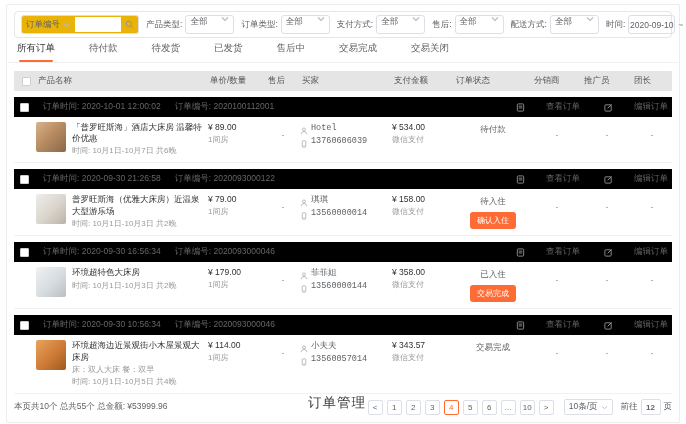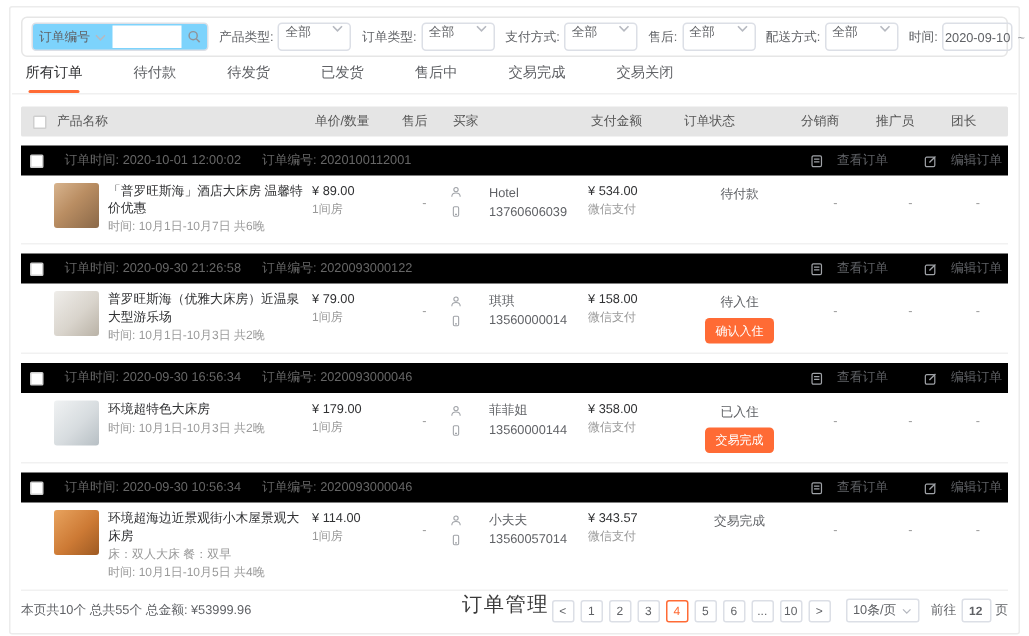--- a/index.html
+++ b/index.html
@@ -6,21 +6,21 @@
   html,body { width: 686px; height: 424px; background: #fff;
     font-family: "Liberation Sans", "DejaVu Sans", sans-serif; color:#333; overflow:hidden; }
   .panel { position:absolute; left:6px; top:4px; width:674px; background:#fff;
     border:1px solid #ececec; border-radius:2px; padding-bottom:2px; }
 
   
   .fbar { margin:6px 7px 0 7px; border:1px solid #e6e6e6; border-radius:4px;
     height:27px; display:flex; align-items:center; padding:0 6px; gap:7px;
     font-size:8.5px; color:#606266; white-space:nowrap; }
   .sgrp { display:flex; align-items:center; border:1px solid #dcdfe6; border-radius:3px;
-    height:19px; background:#7dd3fc; }
+    height:19px; background:#eab308; }
   .ssel { display:flex; align-items:center; gap:3px; padding:0 4px; color:#606266; cursor:pointer; }
   .sinput { border:none; outline:none; width:46px; height:15px; font-size:8.5px;
     font-family:inherit; }
   .sicon { display:flex; align-items:center; padding:0 4px; cursor:pointer; }
   .fgrp { display:flex; align-items:center; gap:3px; }
   .flabel { color:#606266; }
   .fsel { display:flex; align-items:flex-start; justify-content:space-between;
     border:1px solid #dcdfe6; border-radius:3px; height:19px; width:49px;
     padding:0 4px; color:#606266; cursor:pointer; background:#fff; }
   .dbox { border:1px solid #dcdfe6; border-radius:3px; height:19px; width:47px;
@@ -42,37 +42,37 @@
     color:#555; border-radius:1px; }
   .thead > div { padding-left:2px; }
   .cb { display:inline-block; width:9px; height:9px; border:1px solid #cfcfcf;
     border-radius:1px; background:#fff; vertical-align:middle; cursor:pointer; margin-left:6px; }
 
   .og { margin:0 7px; border-bottom:1px solid #f1f1f1; }
   .ogh { background:#000000; height:20px; display:flex; align-items:center; gap:14px;
     font-size:8.5px; color:#666; padding-right:4px; margin-top:6px; }
   .ogt span { color:#666; }
   .spacer { flex:1; }
-  .act { display:flex; align-items:center; gap:9px; color:#606266; cursor:pointer; }
+  .act { display:flex; align-items:center; gap:21px; color:#606266; cursor:pointer; }
   .act + .act { margin-left:10px; }
 
   .ogb { padding:5px 0 6px 0; align-items:start; font-size:8.5px; }
   .prod { display:flex; gap:6px; }
   .thumb { width:30px; height:30px; border-radius:2px; flex:none; }
   .t1 { background:linear-gradient(135deg,#d8b48e 0%,#b98d62 45%,#8a6848 100%); }
   .t2 { background:linear-gradient(135deg,#efedea 0%,#d9d4cc 55%,#b9b2a6 100%); }
   .t3 { background:linear-gradient(135deg,#f0f2f3 0%,#d7dcdf 55%,#b7bfc4 100%); }
   .t4 { background:linear-gradient(135deg,#e8a35e 0%,#cd7a35 55%,#9e5a22 100%); }
   .pinfo { line-height:1.3; padding-right:4px; }
   .pname { font-size:8.5px; color:#303133; }
   .psub { font-size:8px; color:#9a9a9a; margin-top:2px; }
   .pprice { color:#303133; }
   .dash { color:#999; text-align:center; padding-top:8px; }
   .buyer { color:#606266; line-height:1.5; }
-  .brow { display:flex; align-items:center; gap:18px; }
+  .brow { display:flex; align-items:flex-end; gap:3px;font-family:Liberation Mono, monospace; }
   .status { text-align:center; color:#606266; padding-top:2px; }
   .sbtn { margin-top:4px; background:#ff6b35; color:#fff; border:none; border-radius:3px;
     font-size:8px; padding:3px 7px; cursor:pointer; font-family:inherit; }
 
   
   .pfoot { margin:0 7px; height:26px; display:flex; align-items:center;
     justify-content:space-between; font-size:8.5px; color:#606266; }
   .pgn { display:flex; align-items:center; gap:4px; }
   .pbtn { min-width:15px; height:15px; border:1px solid #dcdfe6; border-radius:2px;
     background:#fff; display:flex; align-items:center; justify-content:center;

